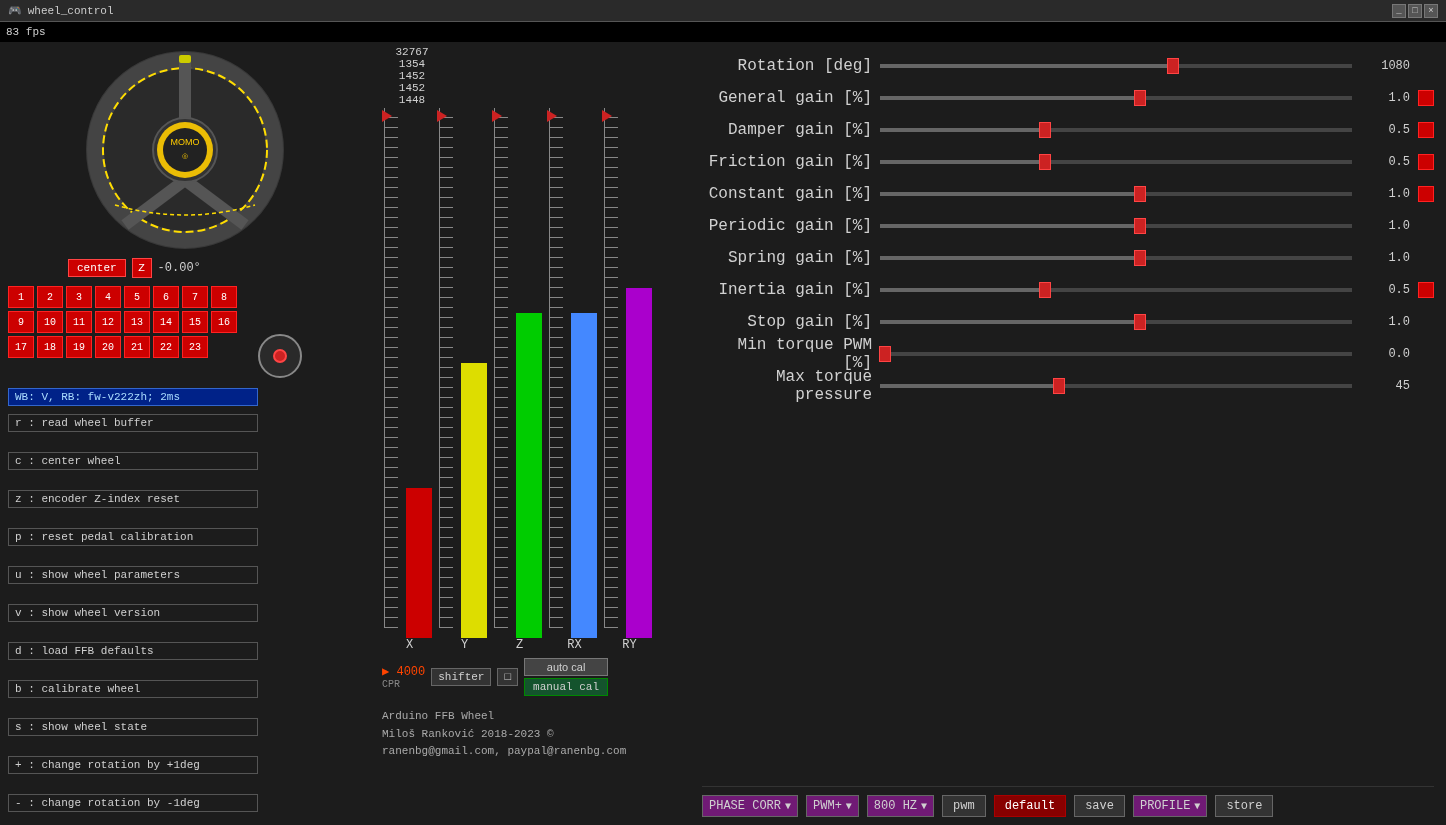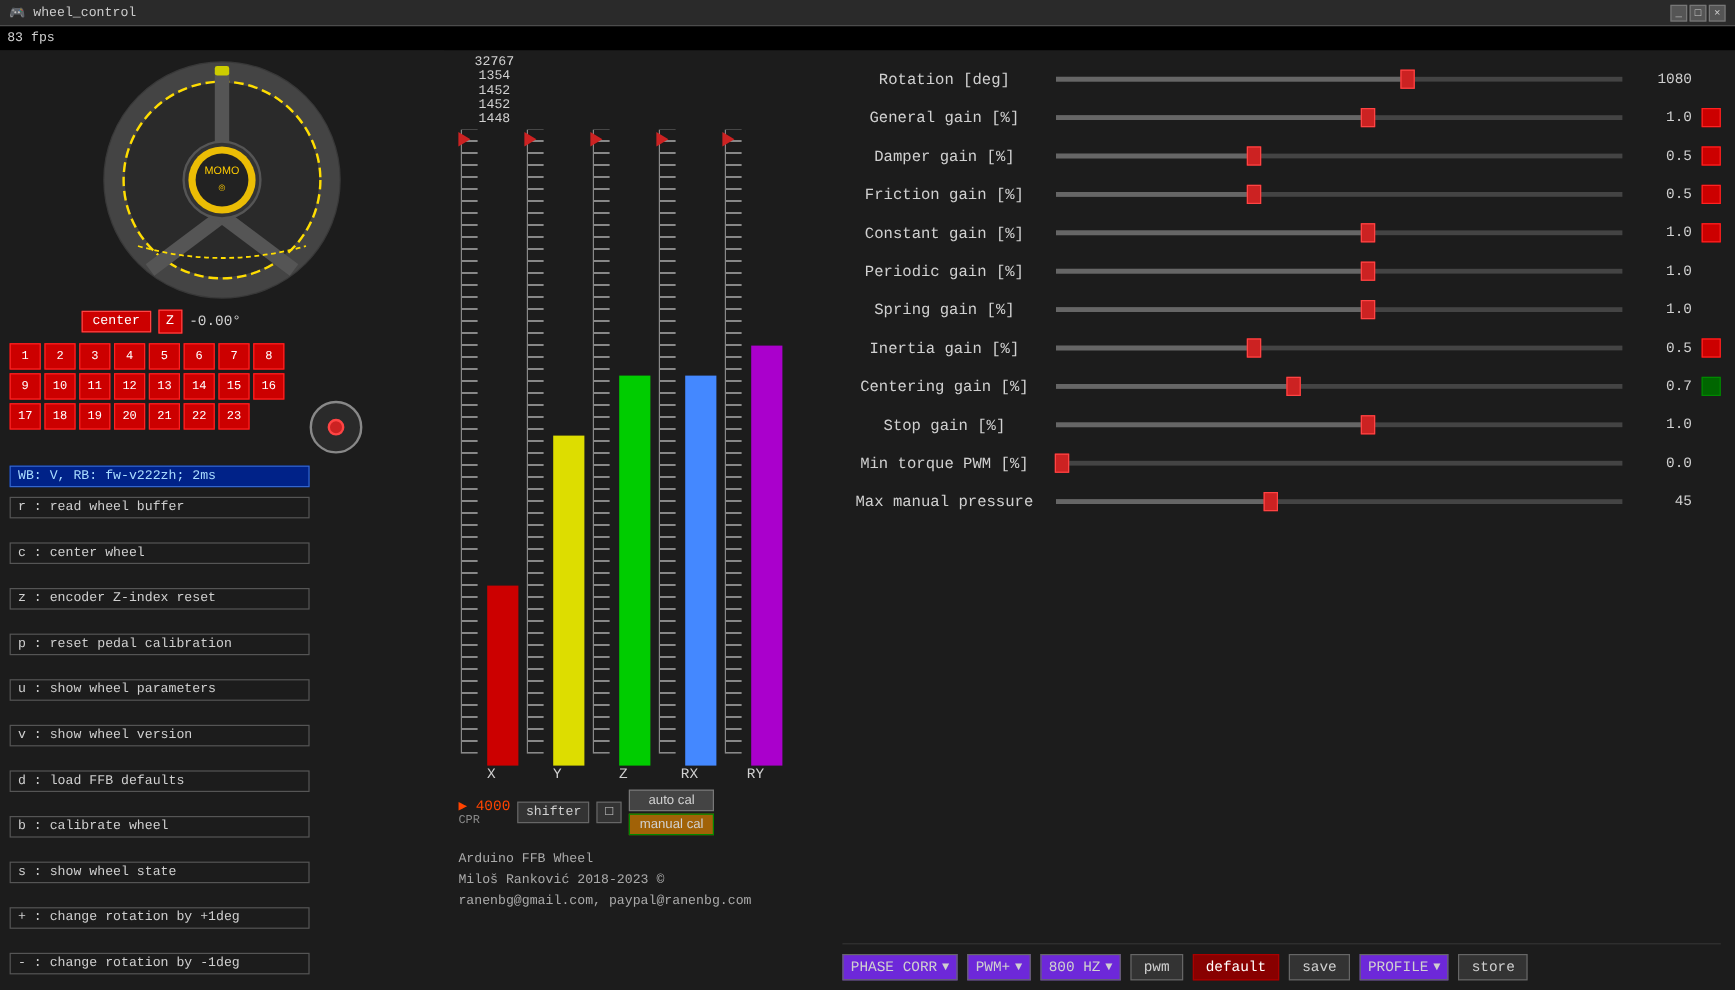--- a/index.html
+++ b/index.html
@@ -171,26 +171,27 @@
     }
     .auto-cal-btn {
       background: #444;
       color: #d0d0d0;
       border: 1px solid #777;
       padding: 2px 8px;
       font-size: 11px;
       cursor: pointer;
     }
     .manual-cal-btn {
-      background: #a16207;
+      background: #14532d;
       color: #d0d0d0;
       border: 1px solid #008800;
       padding: 2px 8px;
       font-size: 11px;
       cursor: pointer;
+      font-family: Liberation Mono, monospace;
     }
     .info-text {
       color: #aaa;
       font-size: 11px;
       line-height: 1.6;
       padding: 4px 0;
     }
 
     
     .right-panel {
@@ -201,23 +202,23 @@
       gap: 2px;
     }
     .slider-row {
       display: flex;
       align-items: center;
       height: 32px;
       gap: 8px;
     }
     .slider-label {
       width: 170px;
-      font-size: 13px;
-      color: #d0d0d0;
-      text-align: center;
+      font-size: 16px;
+      color: #d0d0d0;
+      text-align: right;
       flex-shrink: 0;
     }
     .slider-track {
       flex: 1;
       height: 4px;
       background: #444;
       position: relative;
       cursor: pointer;
     }
     .slider-fill {
@@ -268,21 +269,21 @@
       font-family: 'Courier New', monospace;
       font-size: 12px;
       cursor: pointer;
     }
     .toolbar-btn-red {
       background: #880000;
       border: 1px solid #aa0000;
       color: white;
     }
     .dropdown-btn {
-      background: #6d28d9;
+      background: #701a75;
       color: #d0d0d0;
       border: 1px solid #666;
       padding: 3px 6px;
       font-family: 'Courier New', monospace;
       font-size: 12px;
       cursor: pointer;
       display: flex; align-items: center; gap: 4px;
     }
     .dropdown-arrow { font-size: 10px; }
   </style>
@@ -525,48 +526,39 @@
         <div class="slider-row">
           <div class="slider-label">Inertia gain [%]</div>
           <div class="slider-track">
             <div class="slider-fill" style="width: 35%;"></div>
             <div class="slider-thumb" style="left: 35%;"></div>
           </div>
           <div class="slider-value">0.5</div>
           <div class="slider-btn btn-red-small"></div>
         </div>
         <div class="slider-row">
-          <div class="slider-label">Centering gain [%]</div>
-          <div class="slider-track">
-            <div class="slider-fill" style="width: 42%;"></div>
-            <div class="slider-thumb" style="left: 42%;"></div>
-          </div>
-          <div class="slider-value">0.7</div>
-          <div class="slider-btn btn-green-small"></div>
-        </div>
-        <div class="slider-row">
           <div class="slider-label">Stop gain [%]</div>
           <div class="slider-track">
             <div class="slider-fill" style="width: 55%;"></div>
             <div class="slider-thumb" style="left: 55%;"></div>
           </div>
           <div class="slider-value">1.0</div>
           <div style="width: 16px;"></div>
         </div>
         <div class="slider-row">
           <div class="slider-label">Min torque PWM [%]</div>
           <div class="slider-track">
             <div class="slider-fill" style="width: 1%;"></div>
             <div class="slider-thumb" style="left: 1%;"></div>
           </div>
           <div class="slider-value">0.0</div>
           <div style="width: 16px;"></div>
         </div>
         <div class="slider-row">
-          <div class="slider-label">Max manual pressure</div>
+          <div class="slider-label">Max torque pressure</div>
           <div class="slider-track">
             <div class="slider-fill" style="width: 38%;"></div>
             <div class="slider-thumb" style="left: 38%;"></div>
           </div>
           <div class="slider-value">45</div>
           <div style="width: 16px;"></div>
         </div>
       </div>
 
     <div class="bottom-toolbar">

